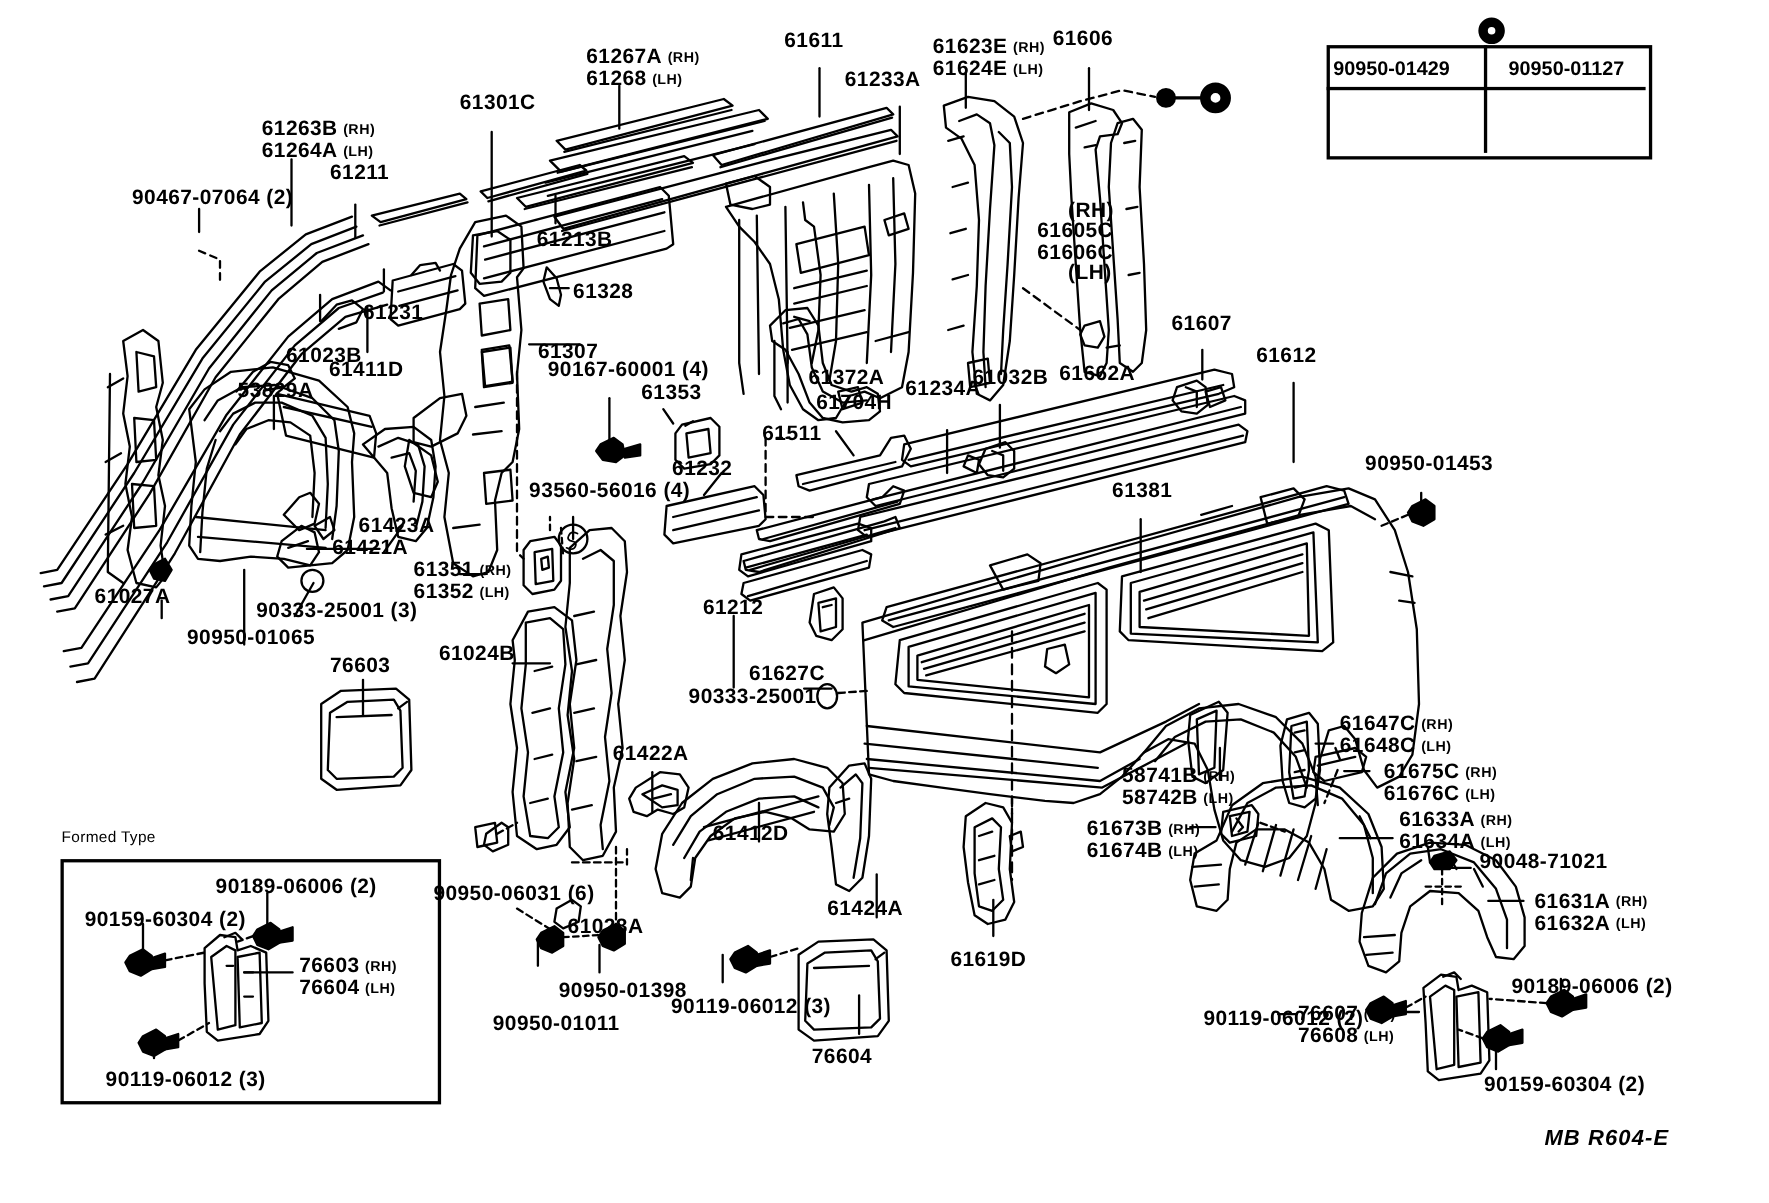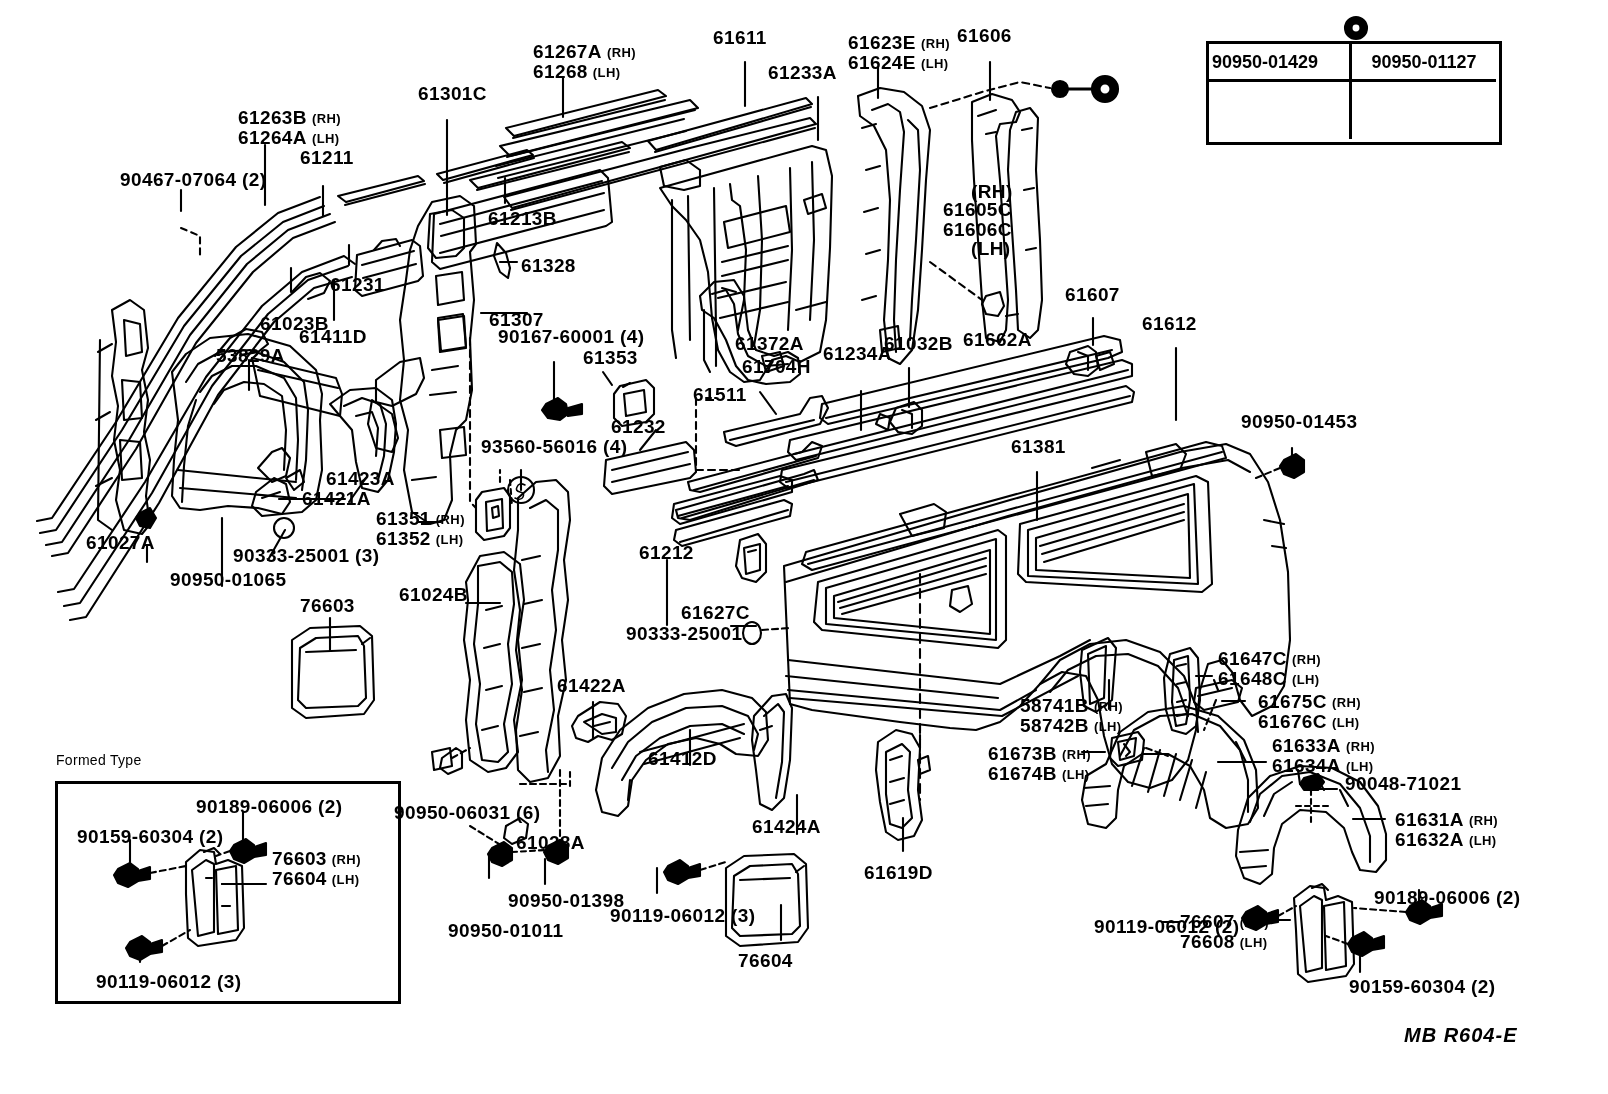--- a/index.html
+++ b/index.html
@@ -760,21 +760,21 @@
         <span class="row"><span class="pn">90159-60304 (2)</span></span>
       </div>
     </div>
   <div id="formed-labels">
       <div class="lbl" style="left: 196px; top: 797px;">
         <span class="row"><span class="pn">90189-06006 (2)</span></span>
       </div>
       <div class="lbl" style="left: 77px; top: 827px;">
         <span class="row"><span class="pn">90159-60304 (2)</span></span>
       </div>
-      <div class="lbl" style="left: 272px; top: 849px;">
+      <div class="lbl" style="left: 272px; top: 869px;">
         <span class="row"><span class="pn">76603</span><span class="hand">(RH)</span></span>
         <span class="row"><span class="pn">76604</span><span class="hand">(LH)</span></span>
       </div>
       <div class="lbl" style="left: 96px; top: 972px;">
         <span class="row"><span class="pn">90119-06012 (3)</span></span>
       </div>
     </div>
 
 </div>
 

